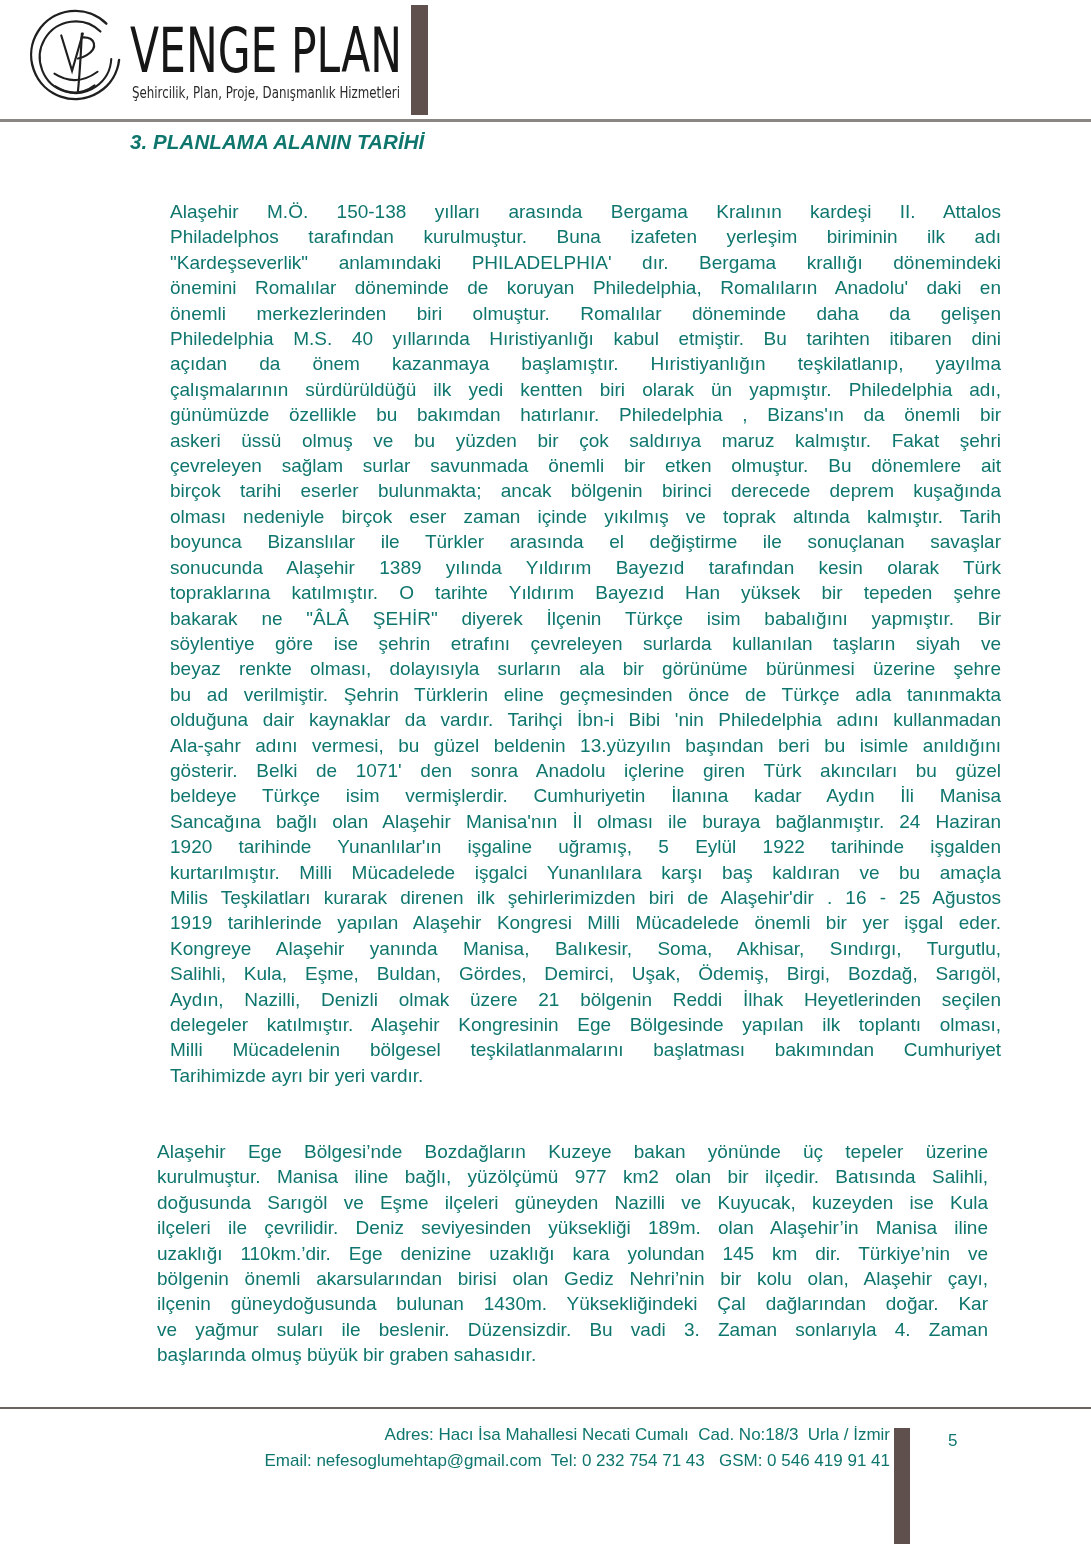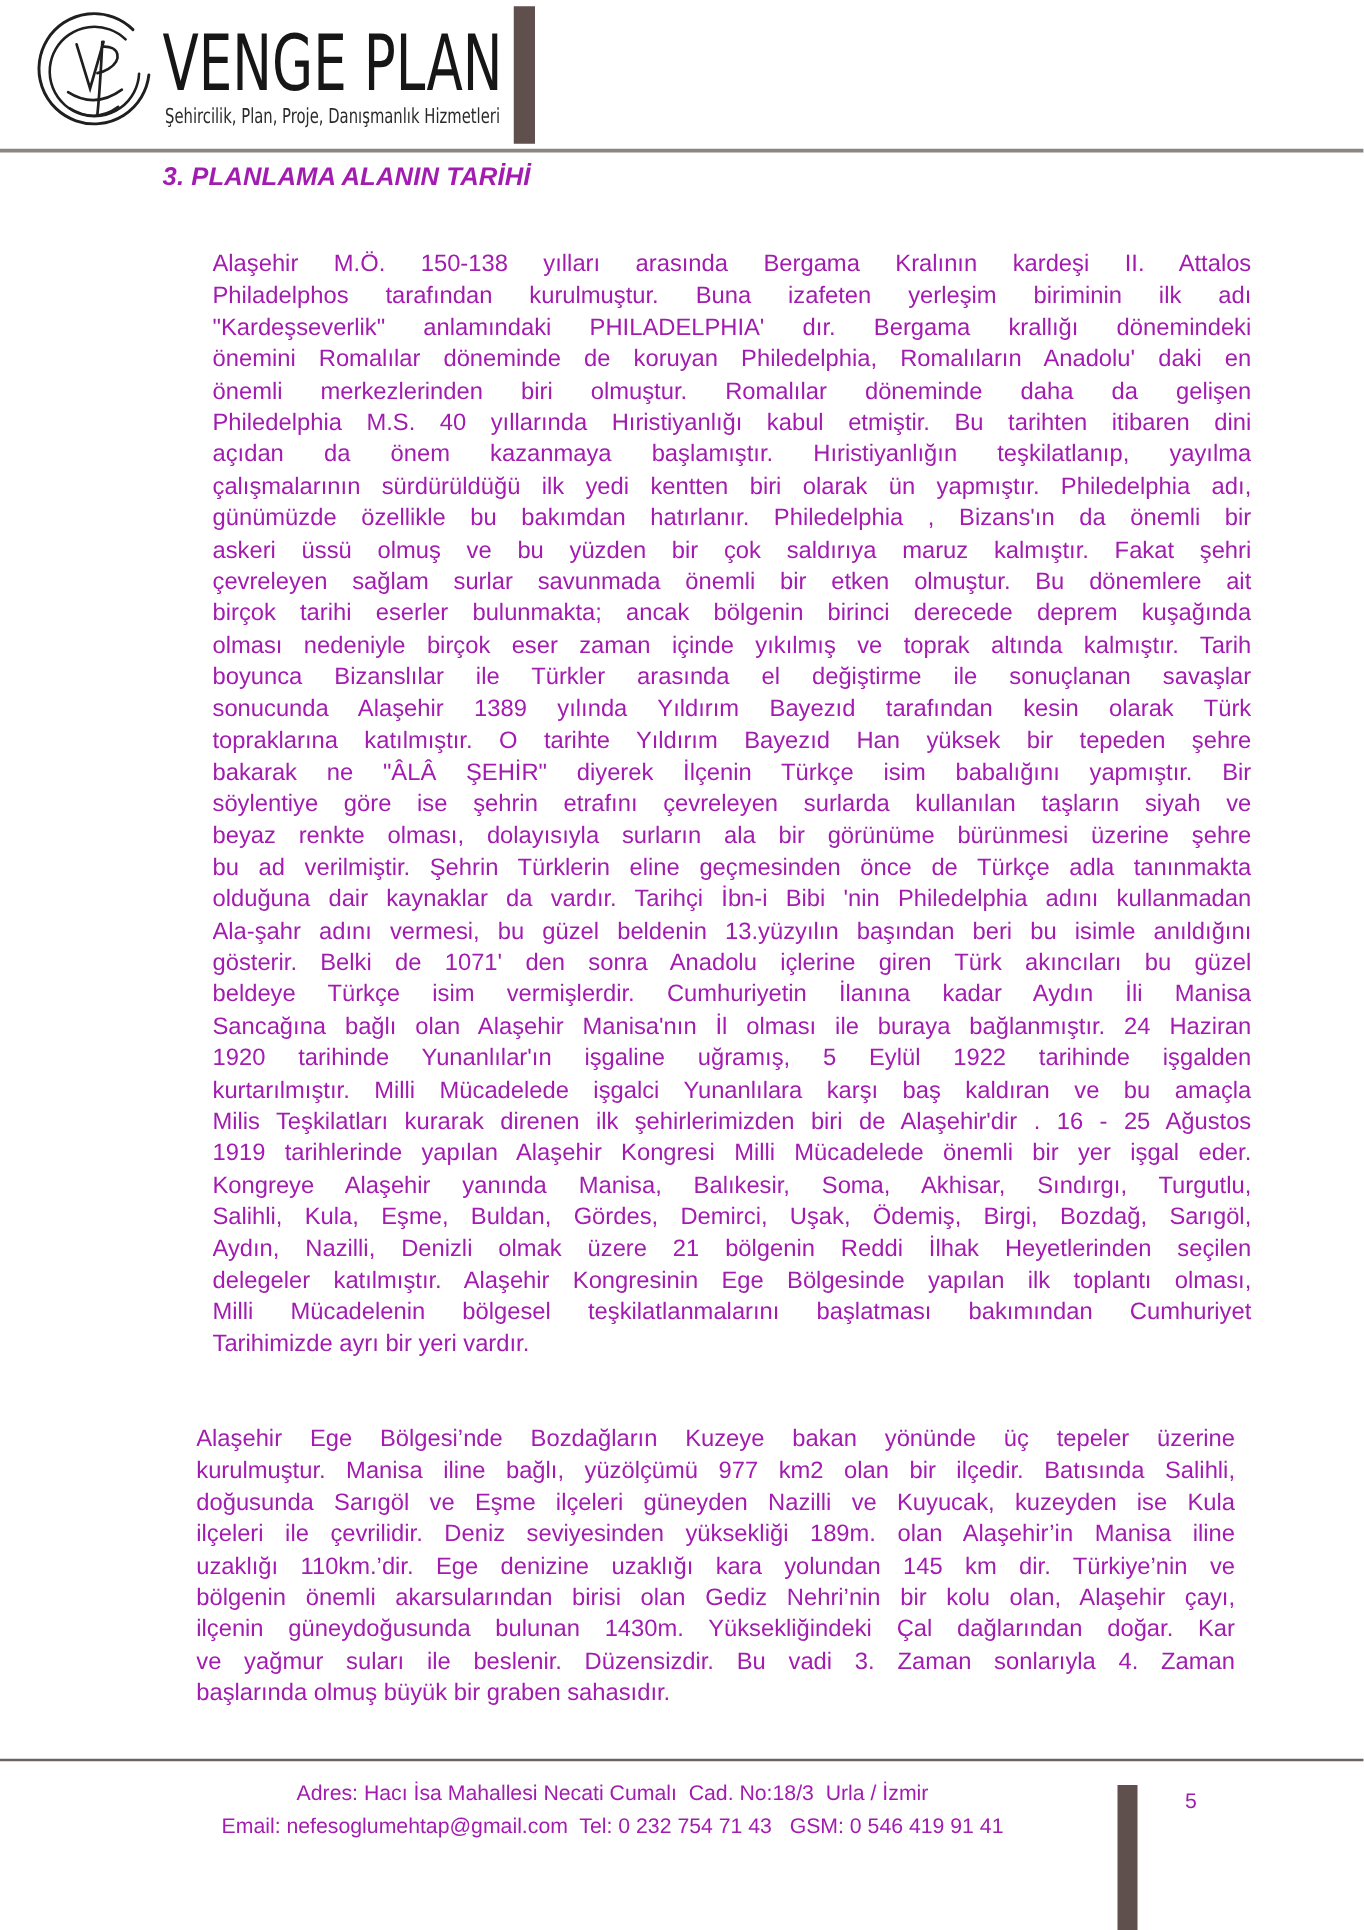--- a/index.html
+++ b/index.html
@@ -2,21 +2,21 @@
 <html><head>
 <meta charset="utf-8">
 <style>
   html, body { margin: 0; padding: 0; background: #ffffff; }
   .page {
     position: relative;
     width: 1091px;
     height: 1544px;
     background: #ffffff;
     font-family: "Liberation Sans", sans-serif;
-    color: #a21caf;
+    color: #0f766e;
     overflow: hidden;
   }
 
   
   .logo-svg { position: absolute; left: 26px; top: 8px; width: 98px; height: 100px; }
   .brand-svg { position: absolute; left: 120px; top: 12px; width: 300px; height: 96px; }
   .header-accent-bar { position: absolute; left: 411px; top: 5px; width: 17px; height: 110px; background: #5f504d; }
   .header-divider { position: absolute; left: 0; top: 119px; width: 1091px; height: 3px; background: #8a8683; }
 
   
@@ -34,21 +34,21 @@
   .tline {
     height: 25.42px; line-height: 25.42px; overflow: hidden;
     text-align: justify; text-align-last: justify; -moz-text-align-last: justify;
   }
   .tline-last { text-align-last: left; -moz-text-align-last: left; }
 
   
   .footer-divider { position: absolute; left: 0; top: 1407px; width: 1091px; height: 2px; background: #6b6360; }
   .footer-text {
     position: absolute; left: 90px; top: 1422px; width: 800px;
-    text-align: center; font-size: 17px; line-height: 25.5px;
+    text-align: right; font-size: 17px; line-height: 25.5px;
   }
   .footer-text div { white-space: pre-wrap; }
   .footer-accent-bar { position: absolute; left: 894px; top: 1428px; width: 16px; height: 116px; background: #5f504d; }
   .page-number { position: absolute; left: 948px; top: 1429px; font-size: 17px; line-height: 24px; }
 
   .logo-stroke { fill: none; stroke: #1f1f1f; stroke-linecap: round; }
 </style>
 </head>
 <body>
 

